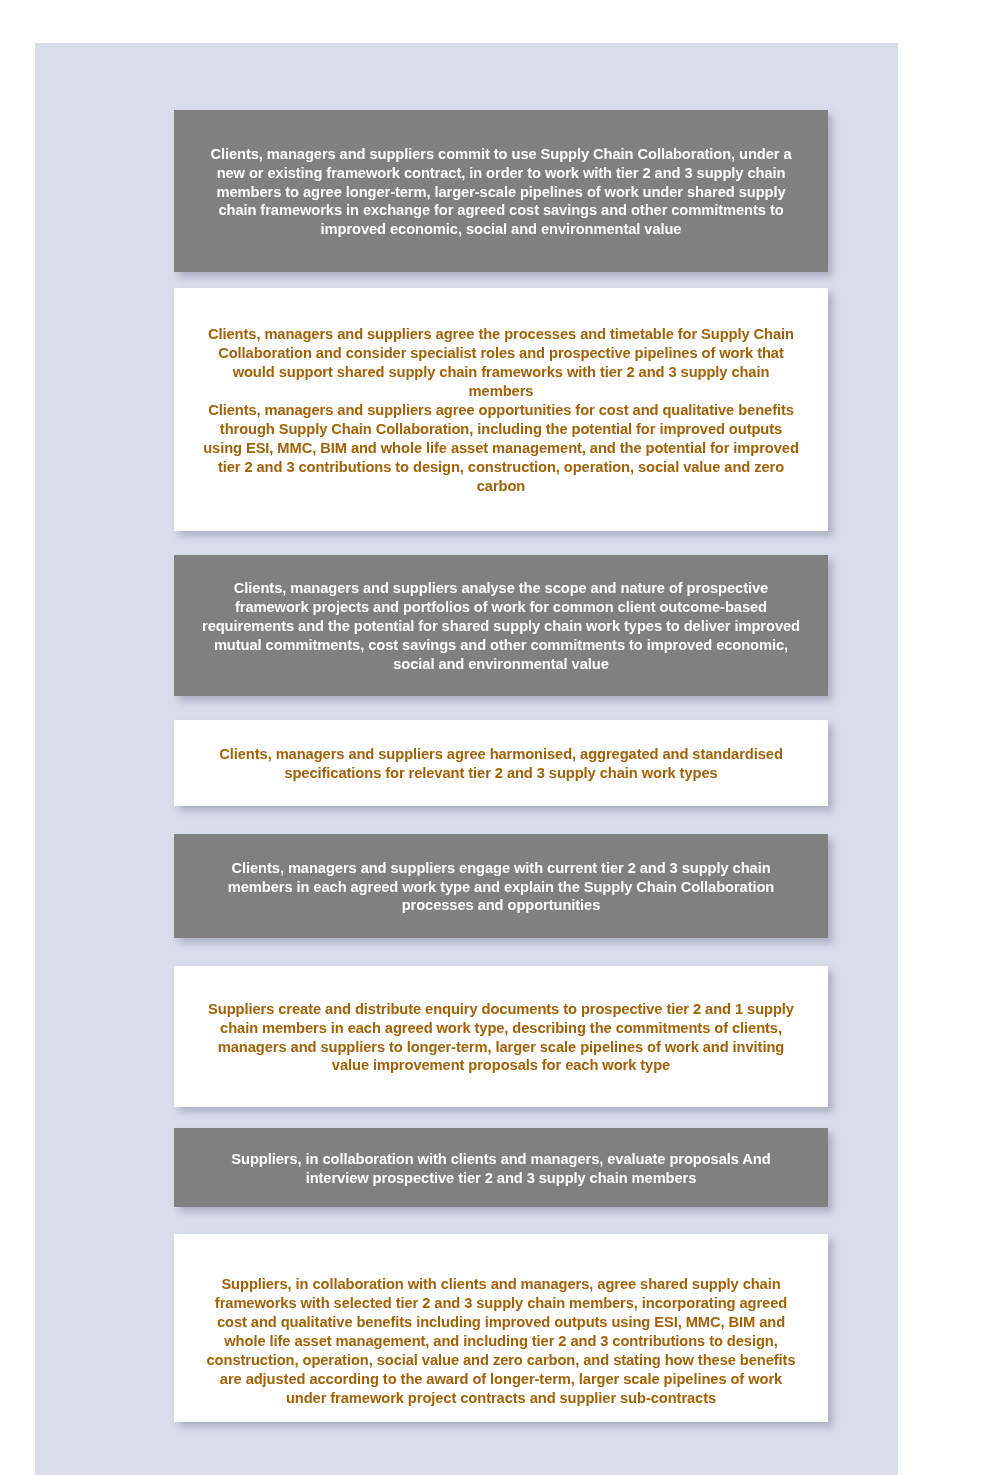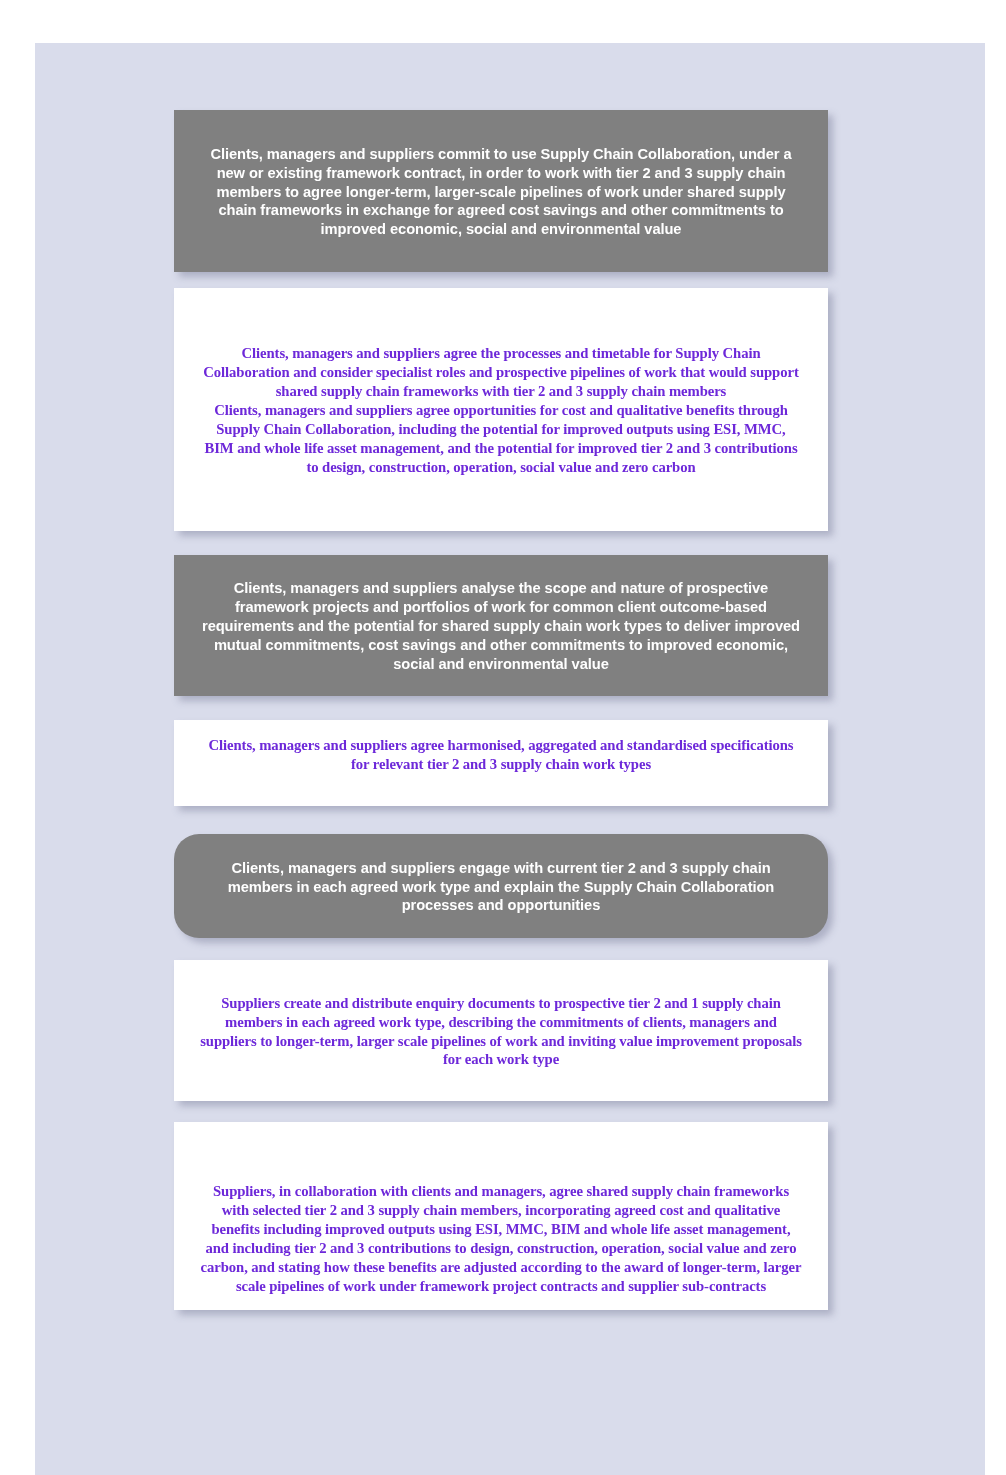--- a/index.html
+++ b/index.html
@@ -9,25 +9,24 @@
   }
   body {
     width: 1006px;
     height: 1475px;
     font-family: "Liberation Sans", sans-serif;
   }
   #page {
     position: absolute;
     left: 35px;
     top: 43px;
-    width: 929px;
+    width: 863px;
     height: 1432px;
     background: #d9dceb;
     overflow: hidden;
-    padding-left: 21px;
   }
   .stack {
     position: absolute;
     left: 139px;
     top: 67px;
     width: 654px;
   }
   .step-box {
     position: relative;
     box-sizing: border-box;
@@ -36,22 +35,21 @@
     margin: 0;
     text-align: center;
     box-shadow: 5px 5px 7px rgba(90, 95, 125, 0.34);
   }
   .step-box.dark {
     background: #808080;
     color: #ffffff;
   }
   .step-box.light {
     background: #ffffff;
-    color: #6d28d9;
-    font-family: Liberation Serif, serif;
+    color: #a16207;
   }
   .step-box p {
     margin: 0;
     font-size: 14.7px;
     font-weight: bold;
     line-height: 1.29;
     letter-spacing: -0.08px;
   }
   .step-box p + p {
   }
@@ -64,26 +62,29 @@
       <div class="step-box dark" style="min-height: 162px; margin-bottom: 16px; display: flex; flex-direction: column; justify-content: center;">
         <p>Clients, managers and suppliers commit to use Supply Chain Collaboration, under a new or existing framework contract, in order to work with tier 2 and 3 supply chain members to agree longer-term, larger-scale pipelines of work under shared supply chain frameworks in exchange for agreed cost savings and other commitments to improved economic, social and environmental value</p>
       </div>
       <div class="step-box light" style="min-height: 243px; margin-bottom: 13px; display: flex; flex-direction: column; justify-content: center;">
         <p>Clients, managers and suppliers agree the processes and timetable for Supply Chain Collaboration and consider specialist roles and prospective pipelines of work that would support shared supply chain frameworks with tier 2 and 3 supply chain members</p>
         <p>Clients, managers and suppliers agree opportunities for cost and qualitative benefits through Supply Chain Collaboration, including the potential for improved outputs using ESI, MMC, BIM and whole life asset management, and the potential for improved tier 2 and 3 contributions to design, construction, operation, social value and zero carbon</p>
       </div>
       <div class="step-box dark" style="min-height: 141px; margin-bottom: 24px; display: flex; flex-direction: column; justify-content: center; margin-top: 24px;">
         <p>Clients, managers and suppliers analyse the scope and nature of prospective framework projects and portfolios of work for common client outcome-based requirements and the potential for shared supply chain work types to deliver improved mutual commitments, cost savings and other commitments to improved economic, social and environmental value</p>
       </div>
-      <div class="step-box light" style="min-height: 86px; margin-bottom: 28px; display: flex; flex-direction: column; ">
+      <div class="step-box light" style="min-height: 86px; margin-bottom: 28px; display: flex; flex-direction: column; justify-content: center;">
         <p>Clients, managers and suppliers agree harmonised, aggregated and standardised specifications for relevant tier 2 and 3 supply chain work types</p>
       </div>
-      <div class="step-box dark" style="min-height: 104px; margin-bottom: 22px; display: flex; flex-direction: column; justify-content: center; border-radius: 25px;">
+      <div class="step-box dark" style="min-height: 104px; margin-bottom: 28px; display: flex; flex-direction: column; justify-content: center;">
         <p>Clients, managers and suppliers engage with current tier 2 and 3 supply chain members in each agreed work type and explain the Supply Chain Collaboration processes and opportunities</p>
       </div>
       <div class="step-box light" style="min-height: 141px; margin-bottom: 21px; display: flex; flex-direction: column; justify-content: center;">
         <p>Suppliers create and distribute enquiry documents to prospective tier 2 and 1 supply chain members in each agreed work type, describing the commitments of clients, managers and suppliers to longer-term, larger scale pipelines of work and inviting value improvement proposals for each work type</p>
+      </div>
+      <div class="step-box dark" style="min-height: 79px; margin-bottom: 27px; display: flex; flex-direction: column; justify-content: center;">
+        <p>Suppliers, in collaboration with clients and managers, evaluate proposals And interview prospective tier 2 and 3 supply chain members</p>
       </div>
       <div class="step-box light" style="min-height: 188px; display: flex; flex-direction: column; justify-content: flex-end;">
         <p>Suppliers, in collaboration with clients and managers, agree shared supply chain frameworks with selected tier 2 and 3 supply chain members, incorporating agreed cost and qualitative benefits including improved outputs using ESI, MMC, BIM and whole life asset management, and including tier 2 and 3 contributions to design, construction, operation, social value and zero carbon, and stating how these benefits are adjusted according to the award of longer-term, larger scale pipelines of work under framework project contracts and supplier sub-contracts</p>
       </div>
     </div>
 </div>
 
 </body></html>

